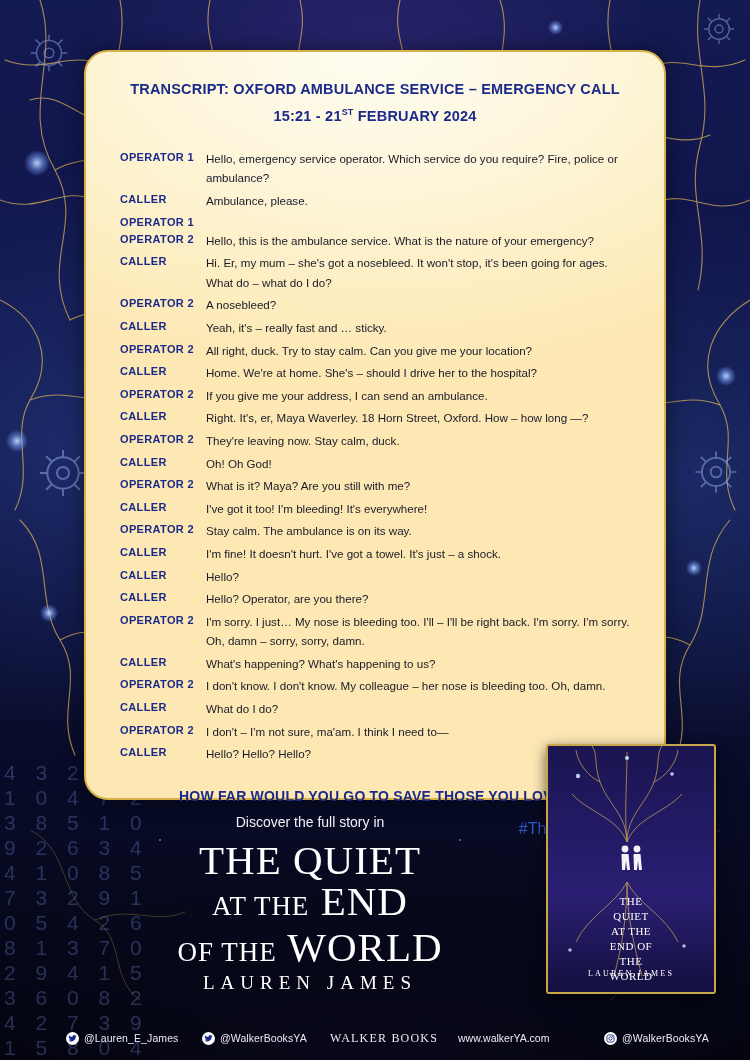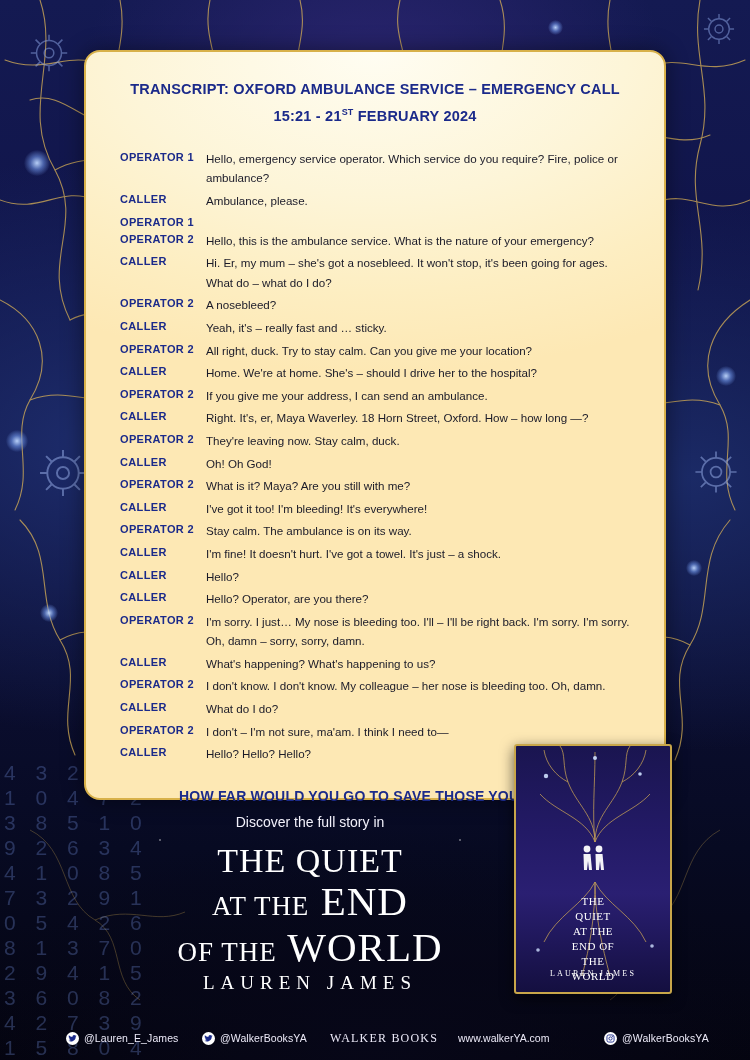--- a/index.html
+++ b/index.html
@@ -55,21 +55,21 @@
     position:absolute; left:4px; top:760px; width:180px; height:300px;
     color:rgba(120,150,230,.30);
     font-family:"Liberation Sans", sans-serif;
     font-size:21px; line-height:25px; letter-spacing:7px;
     white-space:pre; pointer-events:none;
   }
 
   
   .card {
     position:absolute; left:84px; top:50px; width:582px; height:750px;
-    border-radius:16px;
+    border-radius:24px;
     border:2px solid #d8b14a;
     background:
       radial-gradient(ellipse 560px 320px at 50% 0%, #fffdf2 0%, #fdf5d8 45%, #fdeec2 75%, #fde8b4 100%);
     box-shadow:0 0 22px rgba(0,0,0,.45);
     padding:26px 34px 0 34px;
   }
   .card-title {
     color:#1b2a8a; font-weight:bold; text-align:center;
     font-size:14.5px; letter-spacing:.2px; line-height:23px;
     text-transform:uppercase;
@@ -101,34 +101,34 @@
     position:absolute; left:0; top:814px; width:620px;
     text-align:center; color:#f2f1fb; font-size:14px;
     font-family:Liberation Sans, sans-serif;
   }
   .booktitle {
     position:absolute; left:0; top:840px; width:620px;
     text-align:center; color:#ffffff;
     font-family:"Liberation Serif", serif;
     line-height:41px;
   }
-  .booktitle .l1 { font-size:34px; letter-spacing:1px; }
+  .booktitle .l1 { font-size:41px; letter-spacing:1px; }
   .booktitle .l2 { font-size:41px; letter-spacing:1px; }
   .booktitle .l3 { font-size:41px; letter-spacing:1px; }
   .booktitle .sm { font-size:27px; letter-spacing:1px; }
   .author {
     position:absolute; left:0; top:972px; width:620px;
     text-align:center; color:#ffffff;
     font-family:"Liberation Serif", serif;
     font-size:19px; letter-spacing:6px;
   }
 
   
   .cover {
-    position:absolute; left:514px; top:744px; width:158px; height:250px;
+    position:absolute; left:546px; top:744px; width:170px; height:250px;
     border:2px solid #c8a64a; border-radius:3px;
     background:linear-gradient(180deg,#1a1550 0%,#231a66 35%,#2a1f72 60%,#140f40 100%);
     overflow:hidden;
     box-shadow:0 4px 14px rgba(0,0,0,.6);
   }
   .cover .cvines { position:absolute; inset:0; }
   .cover .ctitle {
     position:absolute; left:0; right:0; top:148px;
     text-align:center; color:#fff;
     font-family:"Liberation Serif", serif;

